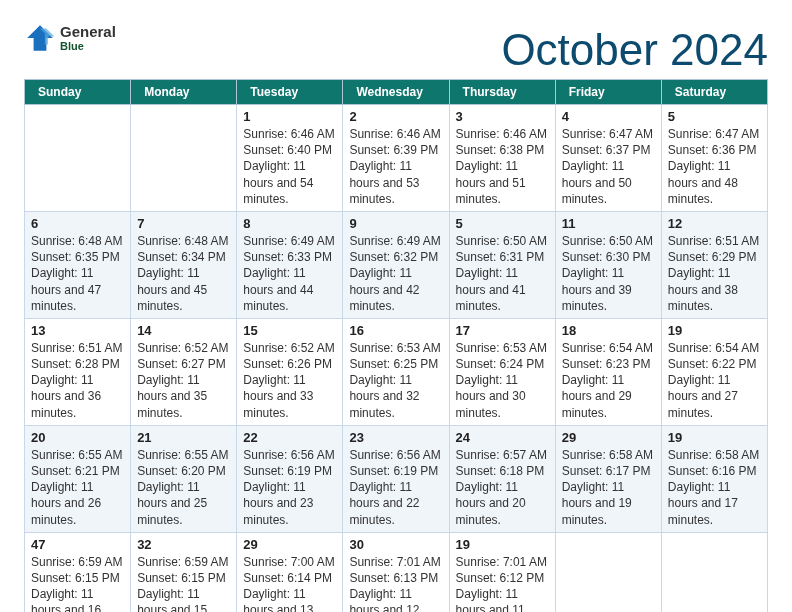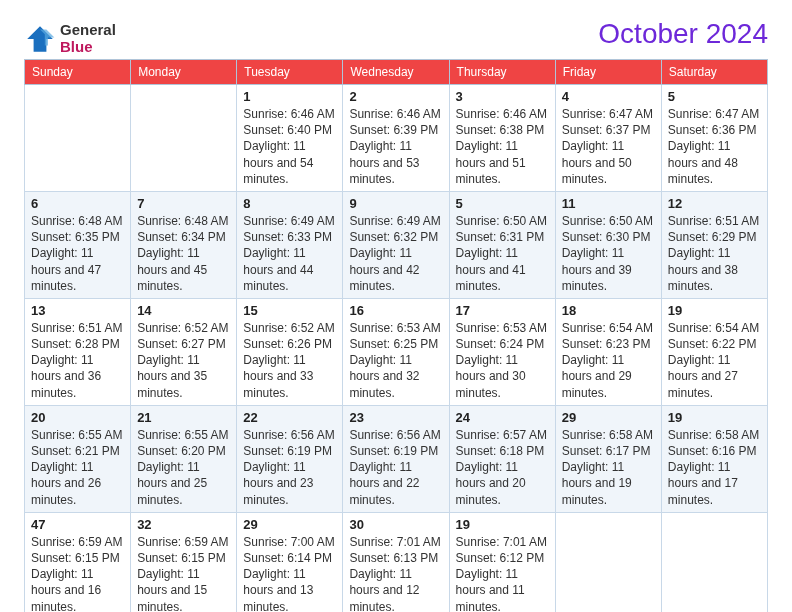--- a/index.html
+++ b/index.html
@@ -29,55 +29,56 @@
       flex-direction: column;
       line-height: 1.1;
       justify-content: flex-end;
     }
     .logo-general {
       font-size: 15px;
       font-weight: bold;
       color: #333;
     }
     .logo-blue {
-      font-size: 15px;
+      font-size: 11px;
       font-weight: bold;
-      color: #be185d;
+      color: #14532d;
     }
     .logo-icon {
       width: 32px;
       height: 32px;
       margin-right: 4px;
     }
     .title-block {
       text-align: right;
     }
     .month-title {
-      font-size: 28px;
+      font-size: 44px;
       font-weight: normal;
-      color: #6d28d9;
+      color: #0c4a6e;
+      margin-top: 7px;
     }
     .subtitle {
       font-size: 14px;
       color: #444;
       text-align: center;
       margin-bottom: 8px;
     }
     .calendar {
       width: 100%;
       border-collapse: collapse;
       font-size: 11px;
     }
     .calendar th {
-      background: #ef4444;
+      background: #0f766e;
       color: #fff;
       text-align: left;
-      padding: 5px 7px;
+      padding: 5px 13px;
       font-size: 12px;
-      font-weight: normal;
+      font-weight: bold;
       border: 1px solid #b0c4d8;
     }
     .calendar td {
       vertical-align: top;
       border: 1px solid #c8d8e8;
       padding: 4px 6px;
       width: 106px;
       min-height: 70px;
       background: #fff;
     }

